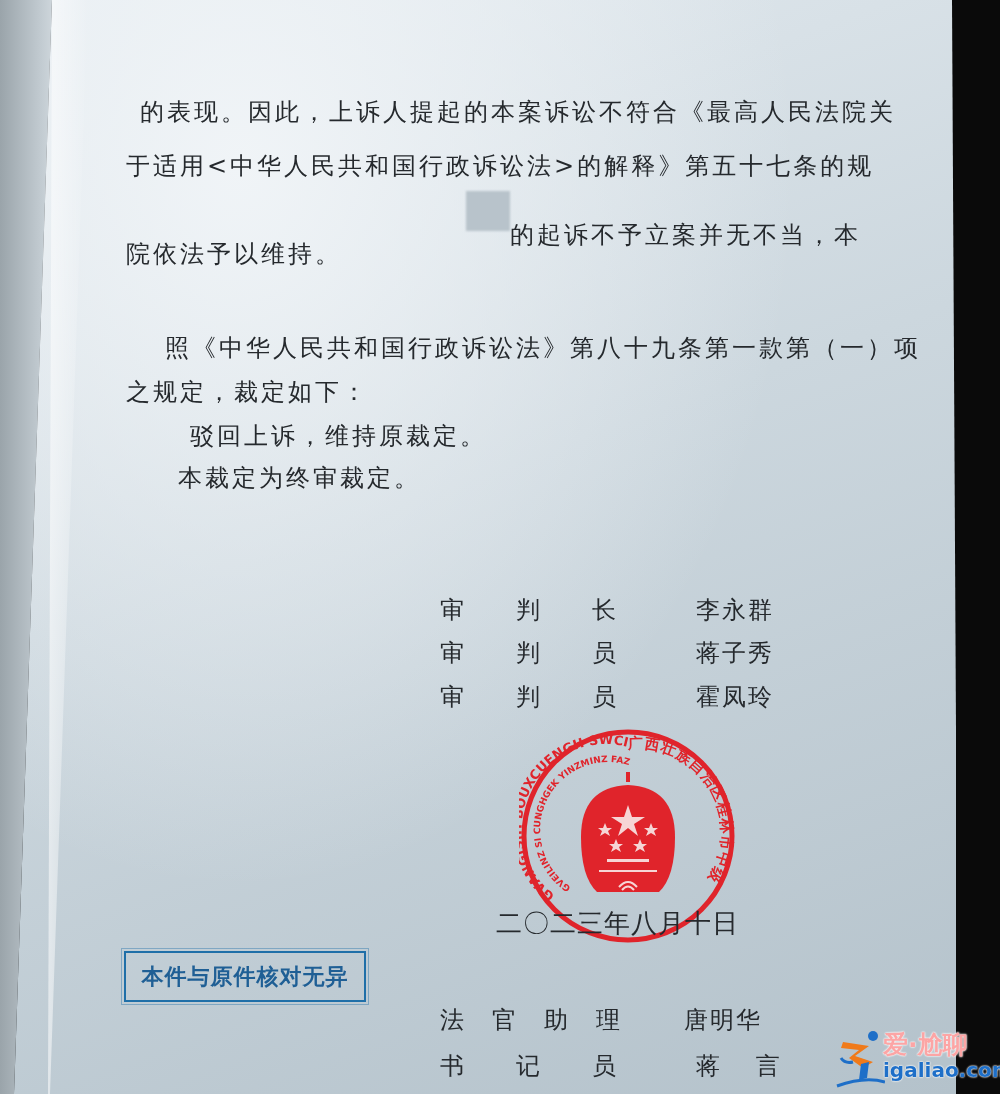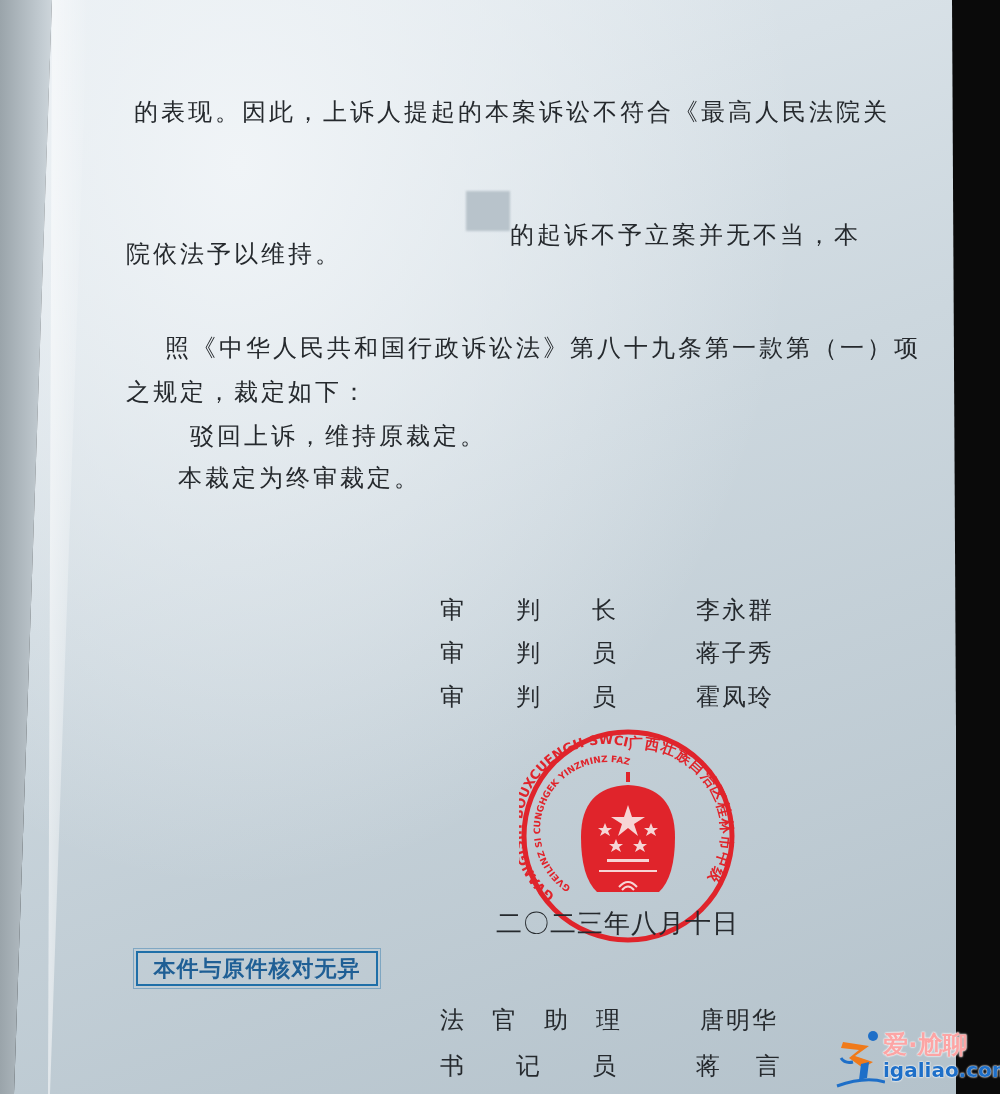--- a/index.html
+++ b/index.html
@@ -39,43 +39,44 @@
     .sig-row span { position: absolute; top: 0; }
     .seal {
       position: absolute; left: 519px; top: 727px; width: 218px; height: 218px;
     }
     .date {
       position: absolute; left: 496px; top: 906px; font-size: 26px; color: #25292d;
       letter-spacing: 1px; white-space: nowrap;
       font-family: "DejaVu Sans", "Liberation Sans", sans-serif;
     }
     .verify-stamp {
-      position: absolute; left: 124px; top: 951px; width: 242px; height: 35px;
+      position: absolute; left: 124px; top: 951px; width: 242px; height: 51px;
       border: 2px solid #1f6fa8; color: #1f5f95; font-size: 22px; font-weight: bold;
       box-sizing: border-box; display: flex; align-items: center; justify-content: center;
       letter-spacing: 1px; white-space: nowrap;
       font-family: "DejaVu Sans", "Liberation Sans", sans-serif;
-      outline: 1px solid rgba(31,111,168,0.4); outline-offset: 2px; margin-left: 12px;
+      outline: 1px solid rgba(31,111,168,0.4); outline-offset: 2px;
     }
     .watermark { position: absolute; left: 835px; top: 1028px; width: 160px; height: 60px; }
     .wm-cn { position: absolute; left: 48px; top: 0; font-size: 25px; font-weight: bold; color: #fca5a5;
       font-family: "DejaVu Sans", "Liberation Sans", sans-serif; white-space: nowrap;
       text-shadow: 0 0 2px #fff, 0 0 2px #fff; }
     .wm-en { position: absolute; left: 48px; top: 30px; font-size: 20px; font-weight: bold; color: #1e6fc8;
       font-family: "DejaVu Sans", "Liberation Sans", sans-serif; white-space: nowrap;
       text-shadow: 0 0 2px #fff, 0 0 2px #fff; }
   </style>
 </head>
 <body>
 
 <div class="left-strip"></div>
 <div class="page">
   <div class="page-shadow"></div>
 
-  <div class="para" style="left:134px; top:100px;">的表现。因此，上诉人提起的本案诉讼不符合《最高人民法院关</div>
+  <div class="para" style="left:140px; top:100px;">的表现。因此，上诉人提起的本案诉讼不符合《最高人民法院关</div>
+  <div class="para" style="left:126px; top:154px;">于适用&lt;中华人民共和国行政诉讼法&gt;的解释》第五十七条的规</div>
   <div class="redact"></div>
   <div class="para" style="left:510px; top:199px;margin-top:24px;">的起诉不予立案并无不当，本</div>
   <div class="para" style="left:126px; top:242px;">院依法予以维持。</div>
   <div class="para" style="left:126px; top:336px;margin-left:39px;">照《中华人民共和国行政诉讼法》第八十九条第一款第（一）项</div>
   <div class="para" style="left:126px; top:380px;">之规定，裁定如下：</div>
   <div class="para" style="left:190px; top:424px;">驳回上诉，维持原裁定。</div>
   <div class="para" style="left:178px; top:466px;">本裁定为终审裁定。</div>
 
   <div class="sig-row" style="left:440px; top:594px;">
     <span style="left:0">审</span>
@@ -128,21 +129,21 @@
 
   <div class="date">二〇二三年八月十日</div>
 
   <div class="verify-stamp">本件与原件核对无异</div>
 
   <div class="sig-row" style="left:440px; top:1004px;">
     <span style="left:0">法</span>
     <span style="left:52px">官</span>
     <span style="left:104px">助</span>
     <span style="left:156px">理</span>
-    <span style="left:260px; letter-spacing:2px">唐明华</span>
+    <span style="left:244px; letter-spacing:2px">唐明华</span>
   </div>
   <div class="sig-row" style="left:440px; top:1050px;">
     <span style="left:0">书</span>
     <span style="left:76px">记</span>
     <span style="left:152px">员</span>
     <span style="left:256px; letter-spacing:14px">蒋 言</span>
   </div>
 </div>
 
 <div class="watermark">

